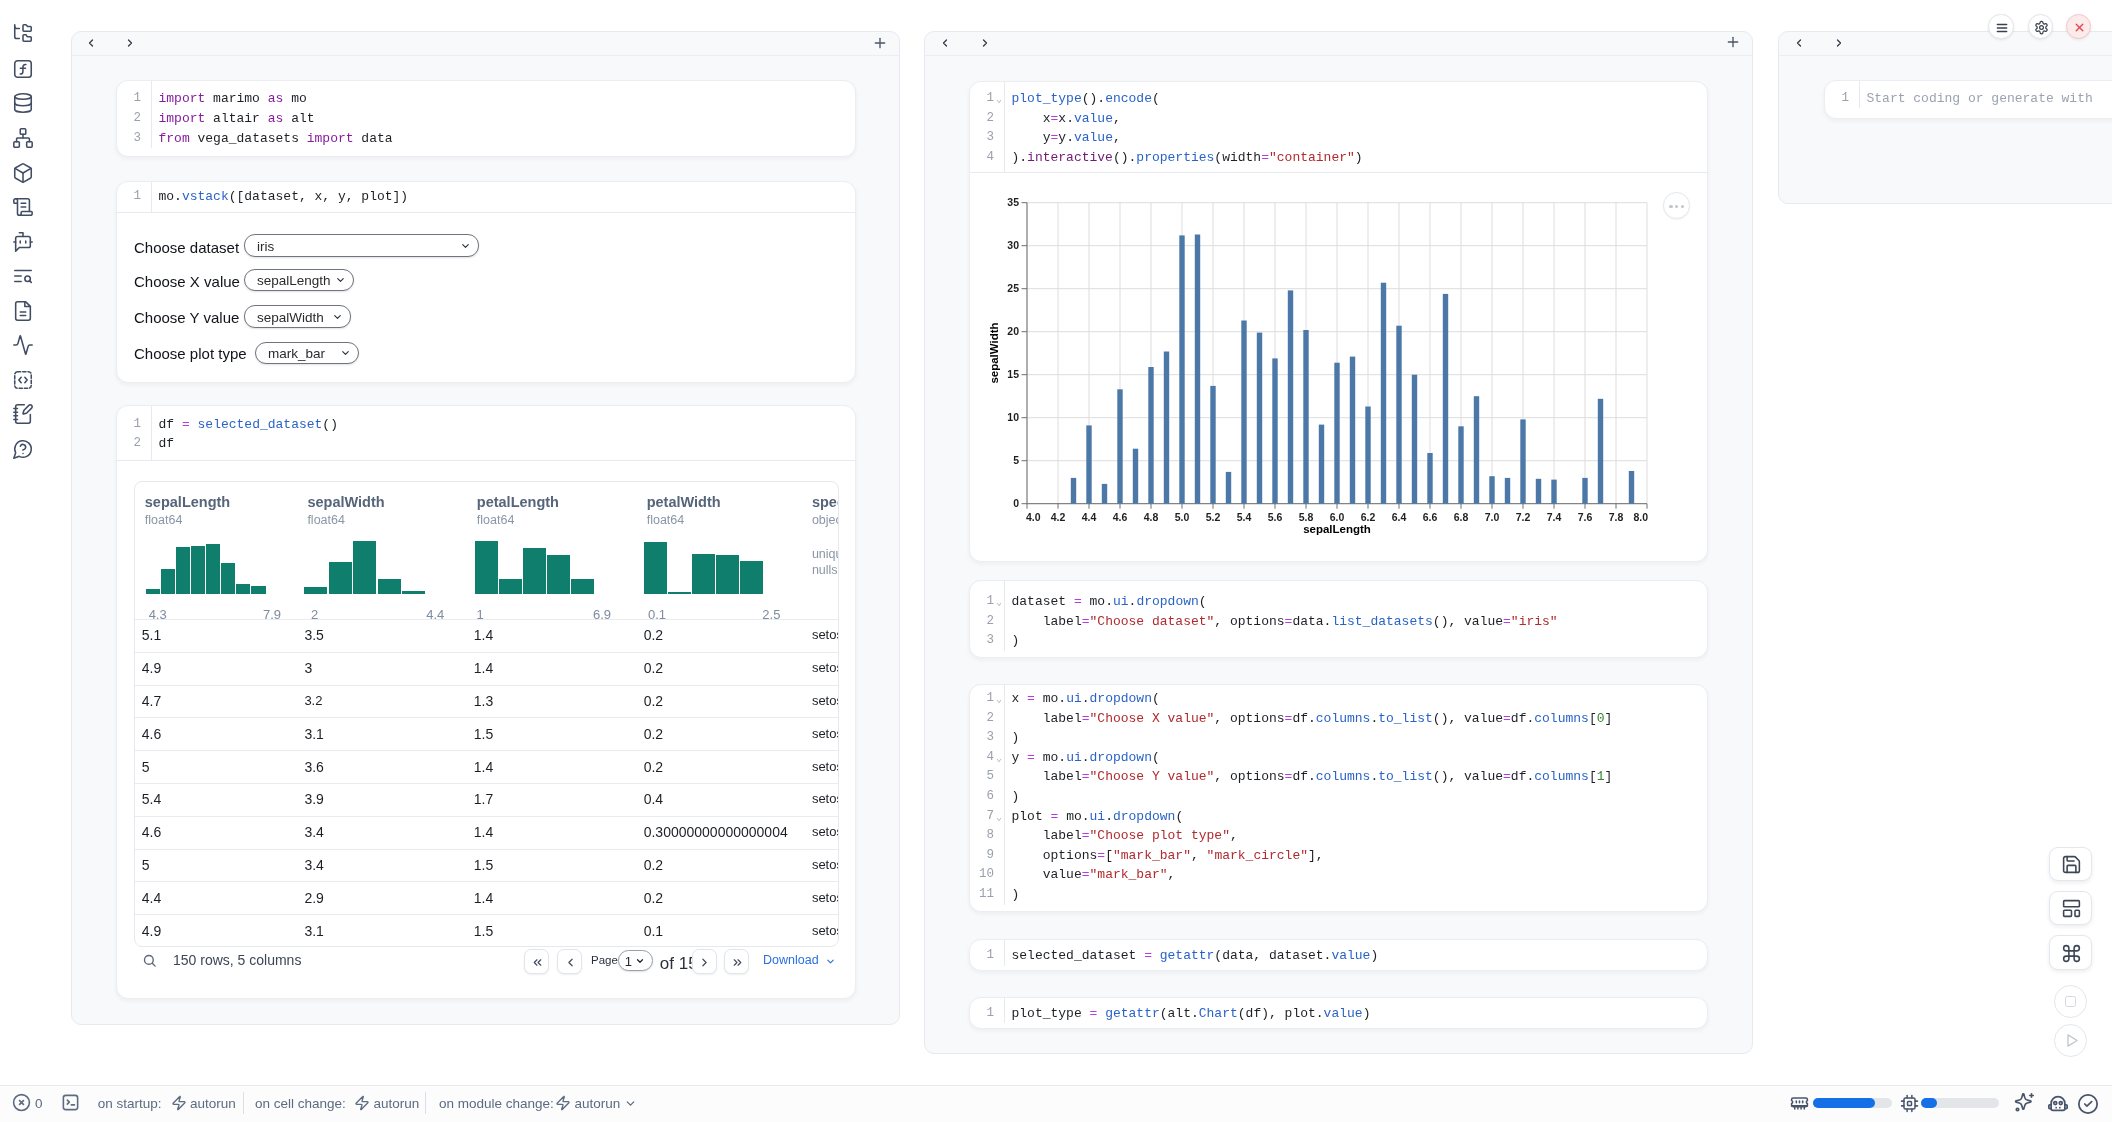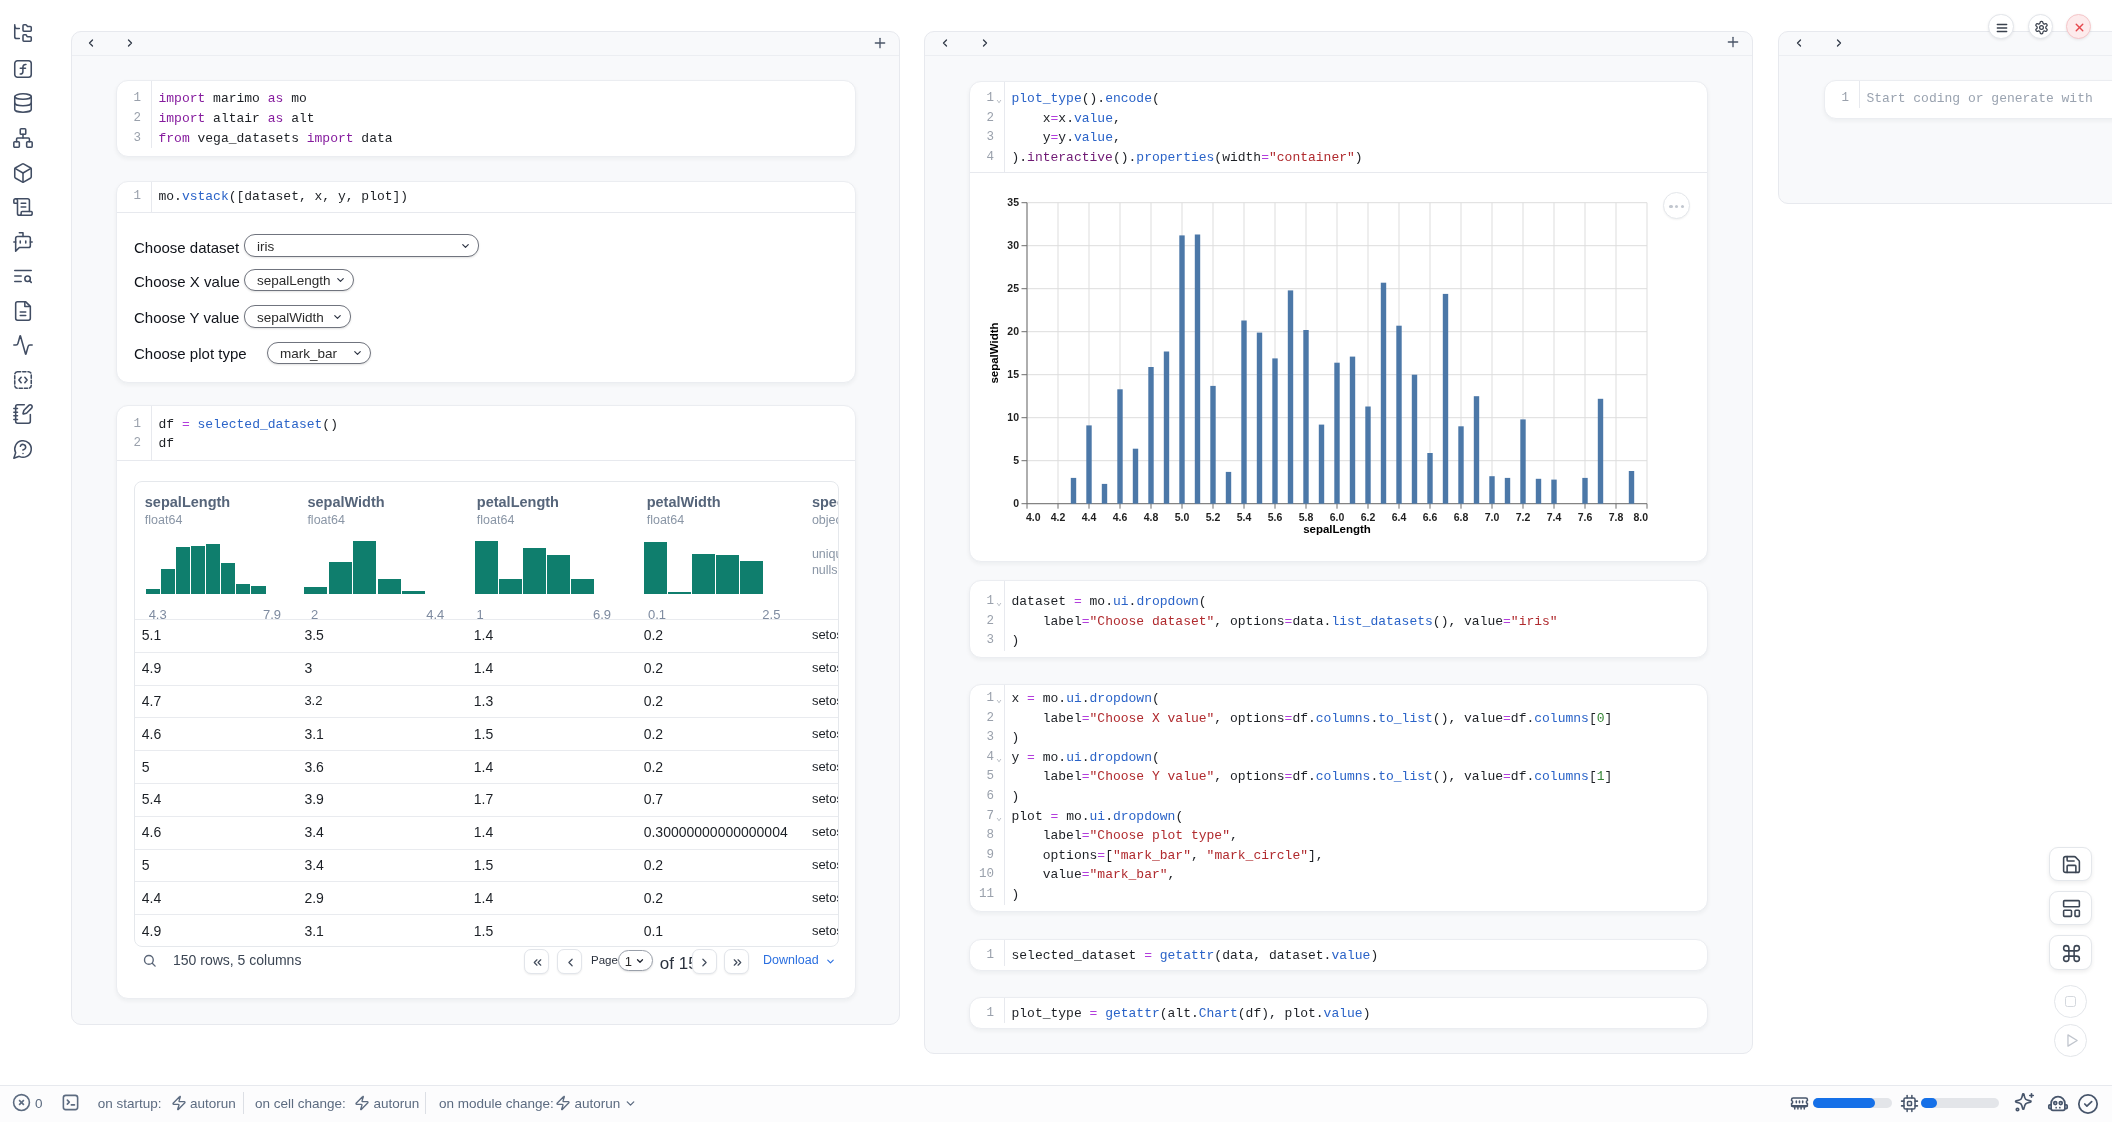--- a/index.html
+++ b/index.html
@@ -161,21 +161,21 @@
         </svg>
       </div>
 <div class="lbl" style="left:17px;top:96.1px">Choose Y value</div>
 <div class="sel" style="left:127px;top:92.6px;width:107px;height:22.5px">
         <span class="st" style="left:12px">sepalWidth</span>
         <svg width="11" height="11" viewBox="0 0 24 24" fill="none" stroke="#2a3140" stroke-width="2.5" stroke-linecap="round" stroke-linejoin="round">
           <path d="m6 9 6 6 6-6"></path>
         </svg>
       </div>
 <div class="lbl" style="left:17px;top:132.6px">Choose plot type</div>
-<div class="sel" style="left:150px;top:129.1px;width:104px;height:22.5px">
+<div class="sel" style="left:138px;top:129.1px;width:104px;height:22.5px">
         <span class="st" style="left:12px">mark_bar</span>
         <svg width="11" height="11" viewBox="0 0 24 24" fill="none" stroke="#2a3140" stroke-width="2.5" stroke-linecap="round" stroke-linejoin="round">
           <path d="m6 9 6 6 6-6"></path>
         </svg>
       </div>
 </div>
   </div>
 <div class="cell" style="left:116px;top:405.0px;width:740px;height:594px">
 <div class="codearea" style="padding-top:8.6px;height:55px;border-bottom:1px solid #e7e9ee">
 <div class="gutline" style="left:33.5px"></div>
@@ -252,21 +252,21 @@
       <div style="position:absolute;left:0;top:268.4px;width:705px;height:32.8px;border-top:1px solid #e9ebef"></div>
       <div style="position:absolute;left:6.8px;top:276.9px;font-size:14px;color:#1c2026">5</div>
       <div style="position:absolute;left:169.4px;top:276.9px;font-size:14px;color:#1c2026">3.6</div>
       <div style="position:absolute;left:338.8px;top:276.9px;font-size:14px;color:#1c2026">1.4</div>
       <div style="position:absolute;left:508.7px;top:276.9px;font-size:14px;color:#1c2026">0.2</div>
       <div style="position:absolute;left:676.9px;top:276.9px;font-size:13px;color:#1c2026">setos</div>
       <div style="position:absolute;left:0;top:301.2px;width:705px;height:32.8px;border-top:1px solid #e9ebef"></div>
       <div style="position:absolute;left:6.8px;top:309.7px;font-size:14px;color:#1c2026">5.4</div>
       <div style="position:absolute;left:169.4px;top:309.7px;font-size:14px;color:#1c2026">3.9</div>
       <div style="position:absolute;left:338.8px;top:309.7px;font-size:14px;color:#1c2026">1.7</div>
-      <div style="position:absolute;left:508.7px;top:309.7px;font-size:14px;color:#1c2026">0.7</div>
+      <div style="position:absolute;left:508.7px;top:309.7px;font-size:14px;color:#1c2026">0.4</div>
       <div style="position:absolute;left:676.9px;top:309.7px;font-size:13px;color:#1c2026">setos</div>
       <div style="position:absolute;left:0;top:334.0px;width:705px;height:32.8px;border-top:1px solid #e9ebef"></div>
       <div style="position:absolute;left:6.8px;top:342.5px;font-size:14px;color:#1c2026">4.6</div>
       <div style="position:absolute;left:169.4px;top:342.5px;font-size:14px;color:#1c2026">3.4</div>
       <div style="position:absolute;left:338.8px;top:342.5px;font-size:14px;color:#1c2026">1.4</div>
       <div style="position:absolute;left:508.7px;top:342.5px;font-size:14px;color:#1c2026">0.30000000000000004</div>
       <div style="position:absolute;left:676.9px;top:342.5px;font-size:13px;color:#1c2026">setos</div>
       <div style="position:absolute;left:0;top:366.8px;width:705px;height:32.8px;border-top:1px solid #e9ebef"></div>
       <div style="position:absolute;left:6.8px;top:375.3px;font-size:14px;color:#1c2026">5</div>
       <div style="position:absolute;left:169.4px;top:375.3px;font-size:14px;color:#1c2026">3.4</div>

